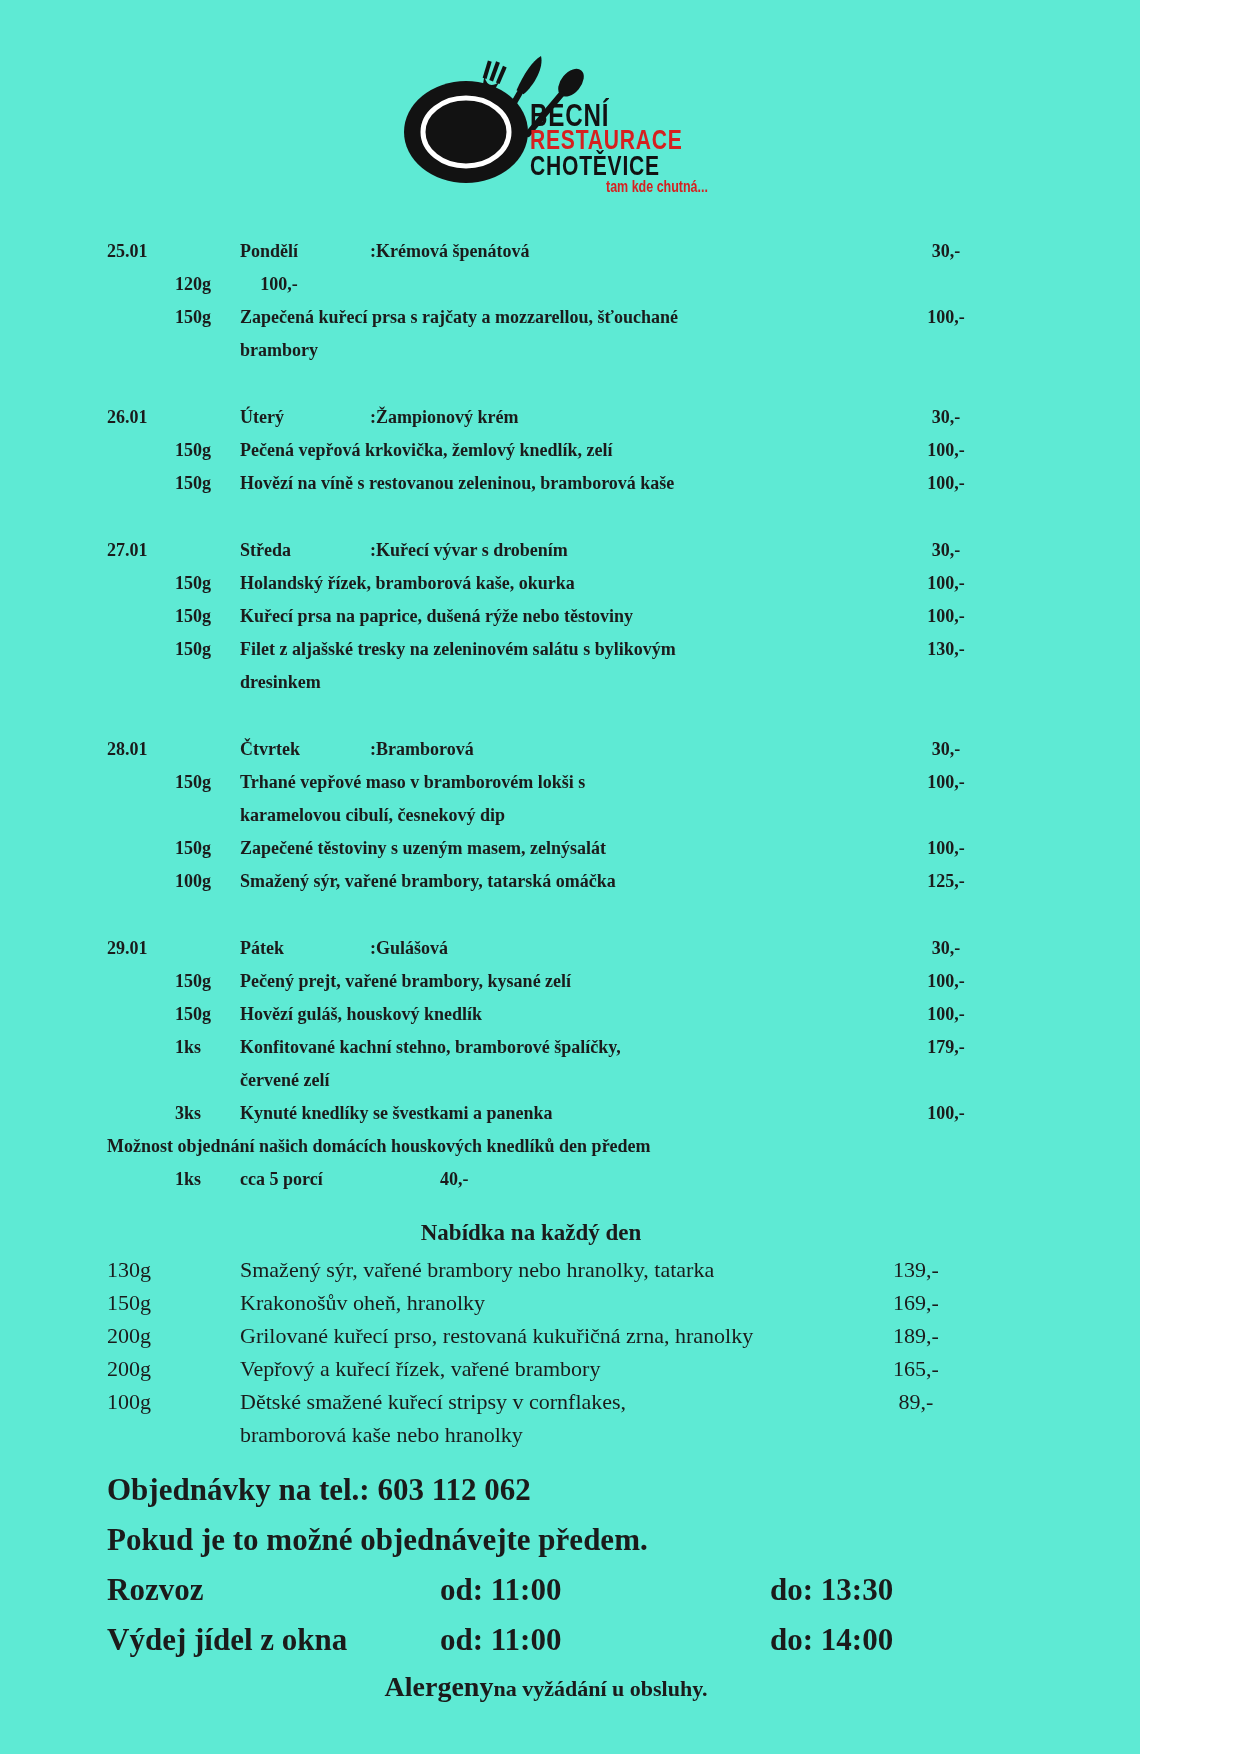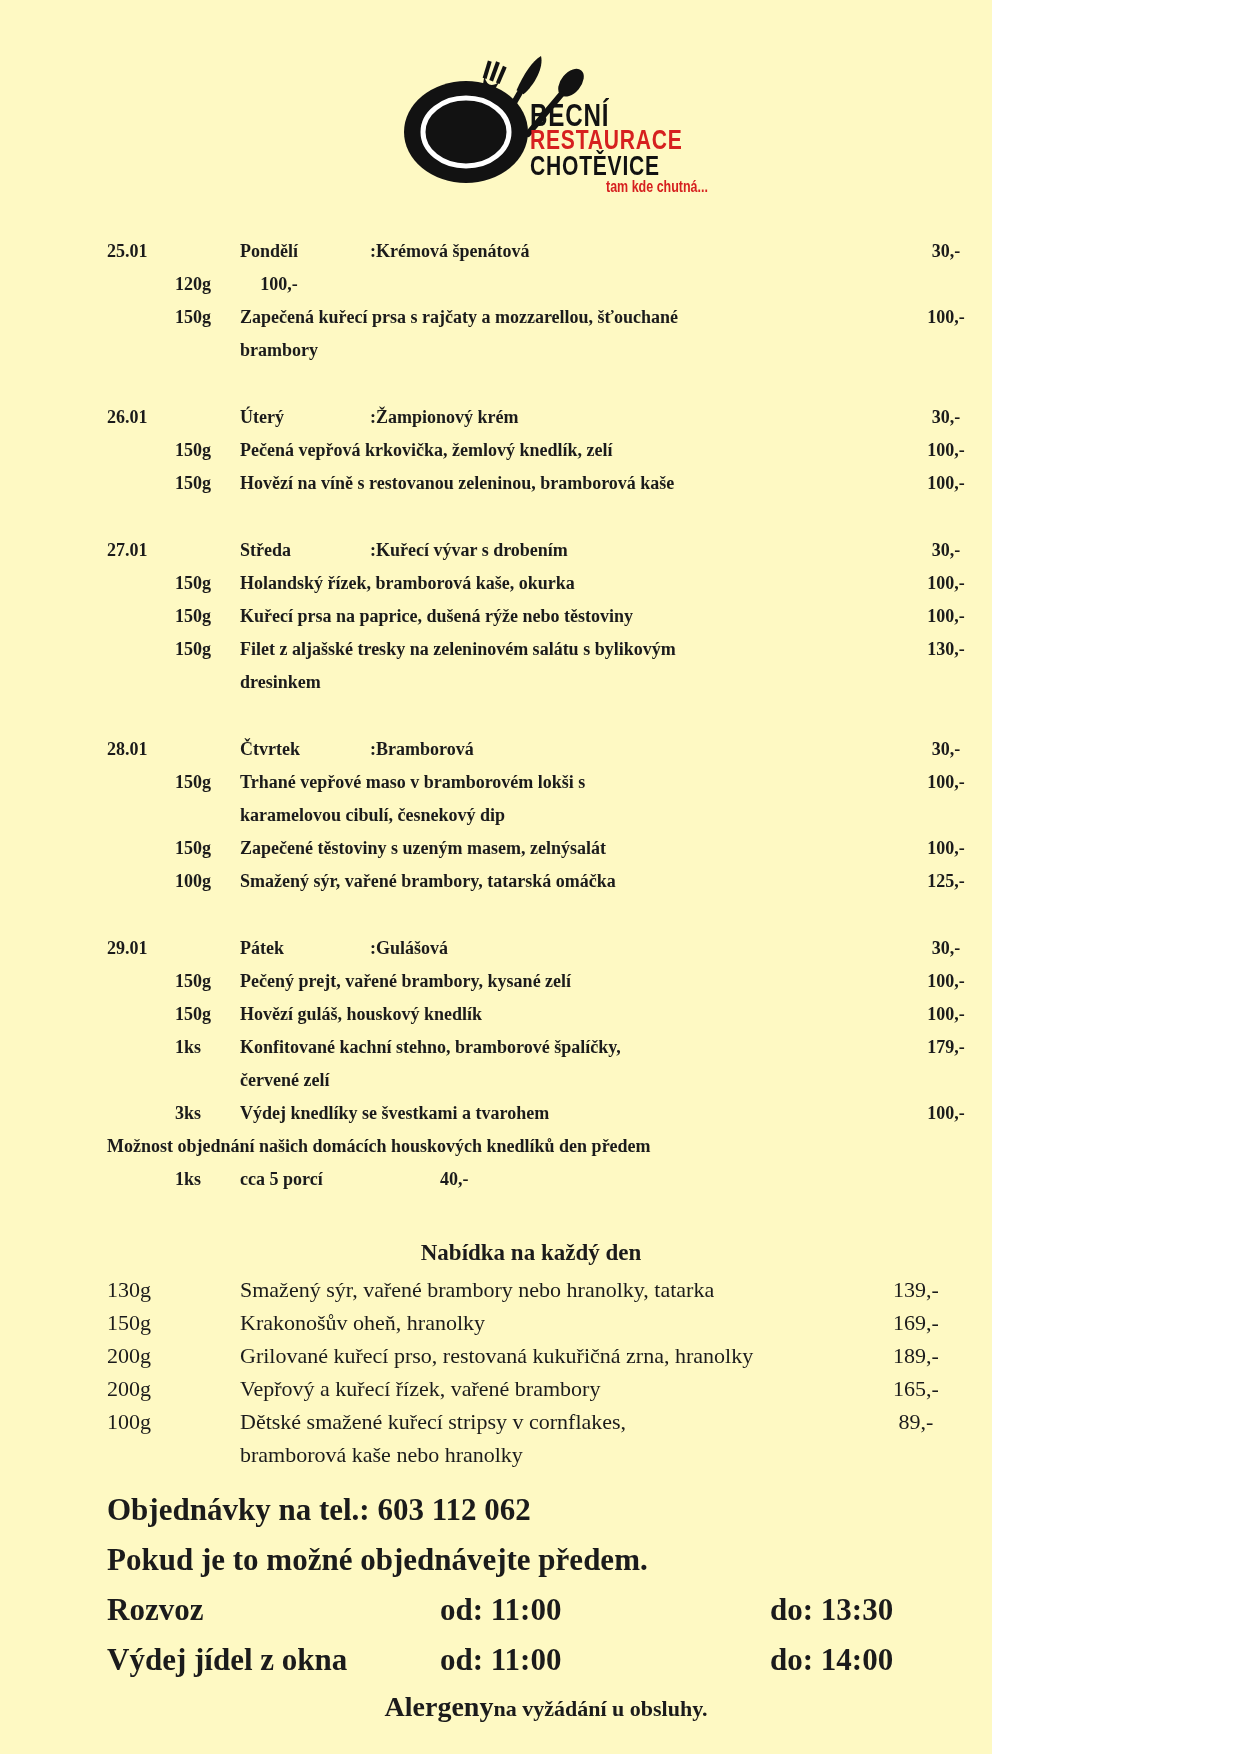--- a/index.html
+++ b/index.html
@@ -1,17 +1,17 @@
 <!DOCTYPE html>
 <html><head>
 <meta charset="utf-8">
 <style>
   html,body{margin:0;padding:0;background:#ffffff;}
   .page{
-    position:relative;width:992px;height:1754px;background:#fef9c3;overflow:hidden;
+    position:relative;width:1140px;height:1754px;background:#5eead4;overflow:hidden;
     font-family:"Liberation Serif",serif;color:#1b1b1b;
   }
   
   .logo{position:absolute;left:398px;top:50px;width:420px;height:150px;}
   .logo svg{position:absolute;left:0;top:0;}
   .logo-line{position:absolute;font-family:"Liberation Sans",sans-serif;font-weight:bold;
     transform:scaleX(0.78);transform-origin:left top;white-space:nowrap;letter-spacing:1px;}
   .l1{left:132px;top:48px;font-size:31px;color:#121212;}
   .l2{left:132px;top:75px;font-size:27px;color:#d6201f;}
   .l3{left:132px;top:101px;font-size:27px;color:#121212;}
@@ -26,21 +26,21 @@
   .c-ind{width:68px;}
   .c-qty{width:65px;}
   .c-text{flex:1;}
   .c-price{width:78px;text-align:center;white-space:nowrap;}
   .wrap{white-space:pre-line;}
   .day{margin-bottom:34px;}
   .note-line{margin-top:0;}
   .nt-text{width:200px;}
   .nt-price{text-align:left;}
   
-  .everyday{width:848px;margin-top:40px;font-size:22px;line-height:33px;font-weight:normal;}
+  .everyday{width:848px;margin-top:20px;font-size:22px;line-height:33px;font-weight:normal;}
   .everyday-title{font-weight:bold;font-size:23px;text-align:center;margin-bottom:4px;}
   .e-qty{width:133px;}
   
   .footer{margin-top:14px;width:1030px;font-weight:bold;}
   .big-line{font-size:31px;line-height:50px;}
   .f-label{width:333px;}
   .f-from{width:330px;}
   .f-to{flex:1;}
   .allerg{width:878px;text-align:center;font-weight:bold;font-size:22px;margin-top:6px;}
   .allerg .big{font-size:28px;margin-right:0;}
@@ -209,21 +209,21 @@
         <div class="row">
           <div class="c-ind"></div>
           <div class="c-qty">1ks</div>
           <div class="c-text wrap">Konfitované kachní stehno, bramborové špalíčky,
 červené zelí</div>
           <div class="c-price">179,-</div>
         </div>
         <div class="row">
           <div class="c-ind"></div>
           <div class="c-qty">3ks</div>
-          <div class="c-text wrap">Výdej knedlíky se švestkami a tvarohem</div>
+          <div class="c-text wrap">Kynuté knedlíky se švestkami a panenka</div>
           <div class="c-price">100,-</div>
         </div>
       </div>
 
       <div class="note-line">Možnost objednání našich domácích houskových knedlíků den předem</div>
       <div class="row">
         <div class="c-ind"></div>
         <div class="c-qty">1ks</div>
         <div class="nt-text">cca 5 porcí</div>
         <div class="nt-price">40,-</div>

